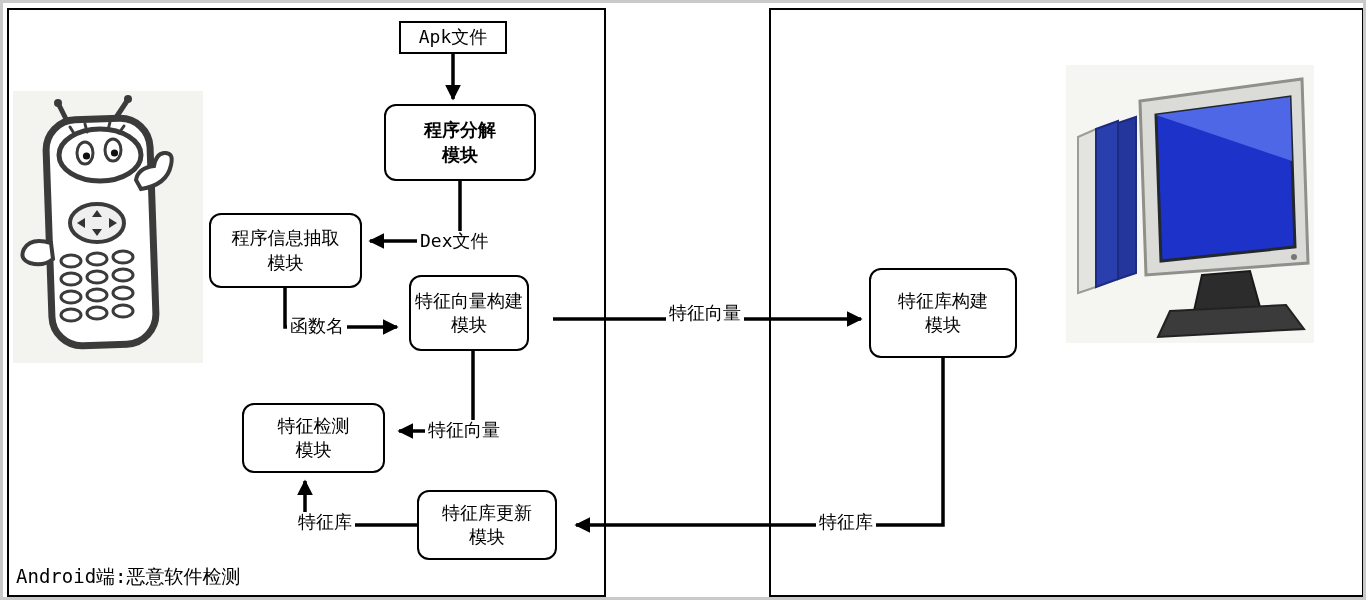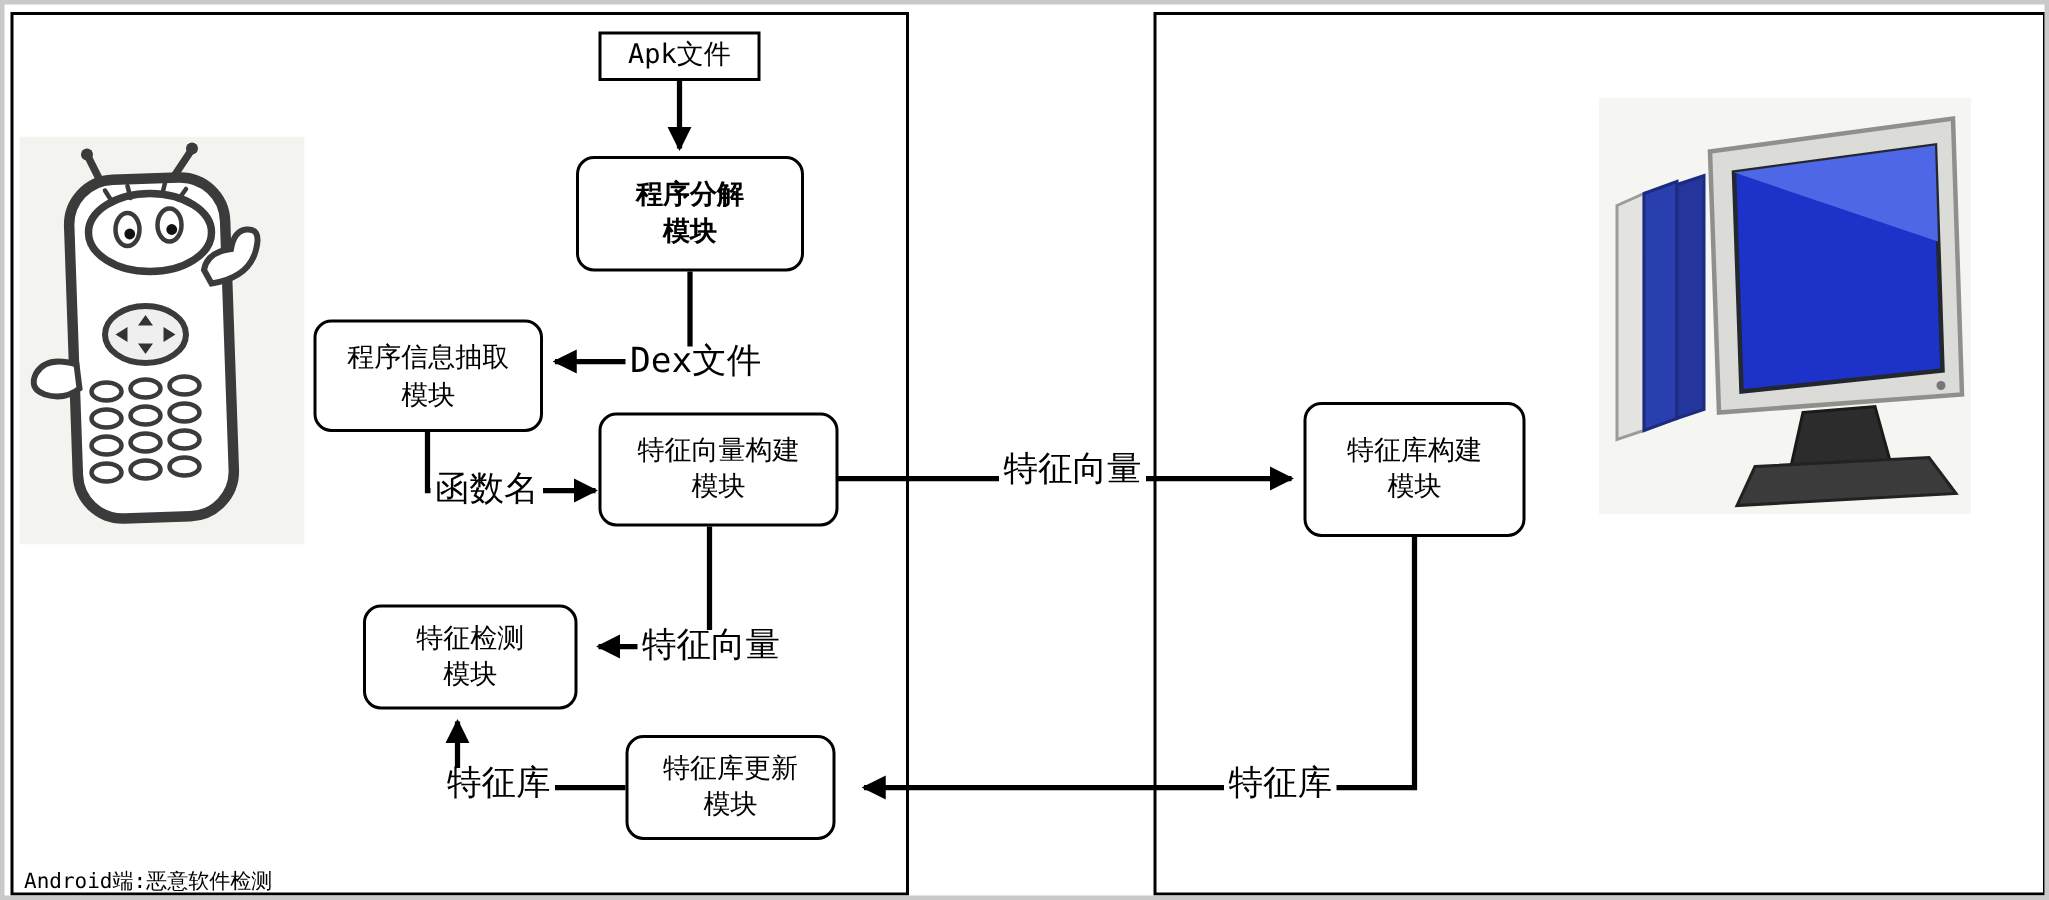--- a/index.html
+++ b/index.html
@@ -6,35 +6,35 @@
   *{box-sizing:border-box;}
   .canvas{
     position:relative;width:1366px;height:600px;background:#ffffff;
     border:3px solid #c9c9c9;overflow:hidden;
     font-family:"DejaVu Sans Mono","DejaVu Sans",monospace;
     color:#000;
   }
   .panel{position:absolute;border:2px solid #000;background:transparent;z-index:0;}
   .panel-android{left:4px;top:5px;width:599px;height:589px;}
   .panel-pc{left:766px;top:5px;width:595px;height:589px;}
-  .caption{position:absolute;z-index:4;font-size:14px;line-height:22px;white-space:nowrap;margin-top:12px;}
+  .caption{position:absolute;z-index:4;font-size:19px;line-height:22px;white-space:nowrap;}
   .caption-android{left:13px;top:562px;}
   .caption-pc{left:1170px;top:563px;}
   .illus{position:absolute;z-index:1;}
   .illus-phone{left:10px;top:88px;width:190px;height:272px;}
   .illus-computer{left:1063px;top:62px;width:248px;height:278px;}
   .lines{position:absolute;left:0;top:0;width:1366px;height:600px;z-index:2;pointer-events:none;}
   .node{
     position:absolute;z-index:3;background:#fff;border:2px solid #000;border-radius:12px;
     display:flex;align-items:center;justify-content:center;text-align:center;
     white-space:pre-line;font-size:18px;line-height:1.35;
   }
   .node-rect{border-radius:0;}
   .edge-label{
-    position:absolute;z-index:4;background:#fff;font-size:23px;line-height:20px;
+    position:absolute;z-index:4;background:#fff;font-size:18px;line-height:20px;
     padding:0 3px;white-space:nowrap;
   }
 </style>
 </head>
 <body>
 
 <div class="canvas">
 
   <div class="panel panel-android"></div>
   <div class="panel panel-pc"></div>
@@ -102,24 +102,24 @@
       <path d="M414,522 H302 V478" marker-end="url(#arr)"></path>
       <path d="M940,339 V522 H573" marker-end="url(#arr)"></path>
     </g>
   </svg>
 
   <div class="node node-rect" style="left:396px;top:18px;width:108px;height:33px;">Apk文件</div>
 
   <div class="node" style="left:381px;top:101px;width:152px;height:77px;font-weight:bold;">程序分解
 模块</div>
 
-  <div class="node" style="left:206px;top:210px;width:153px;height:75px;font-family:Liberation Serif, serif;">程序信息抽取
+  <div class="node" style="left:206px;top:210px;width:153px;height:75px;">程序信息抽取
 模块</div>
 
-  <div class="node" style="left:396px;top:272px;width:160px;height:76px;">特征向量构建
+  <div class="node" style="left:406px;top:272px;width:120px;height:76px;">特征向量构建
 模块</div>
 
   <div class="node" style="left:239px;top:400px;width:143px;height:70px;">特征检测
 模块</div>
 
   <div class="node" style="left:414px;top:487px;width:140px;height:70px;">特征库更新
 模块</div>
 
   <div class="node" style="left:866px;top:265px;width:148px;height:90px;">特征库构建
 模块</div>

